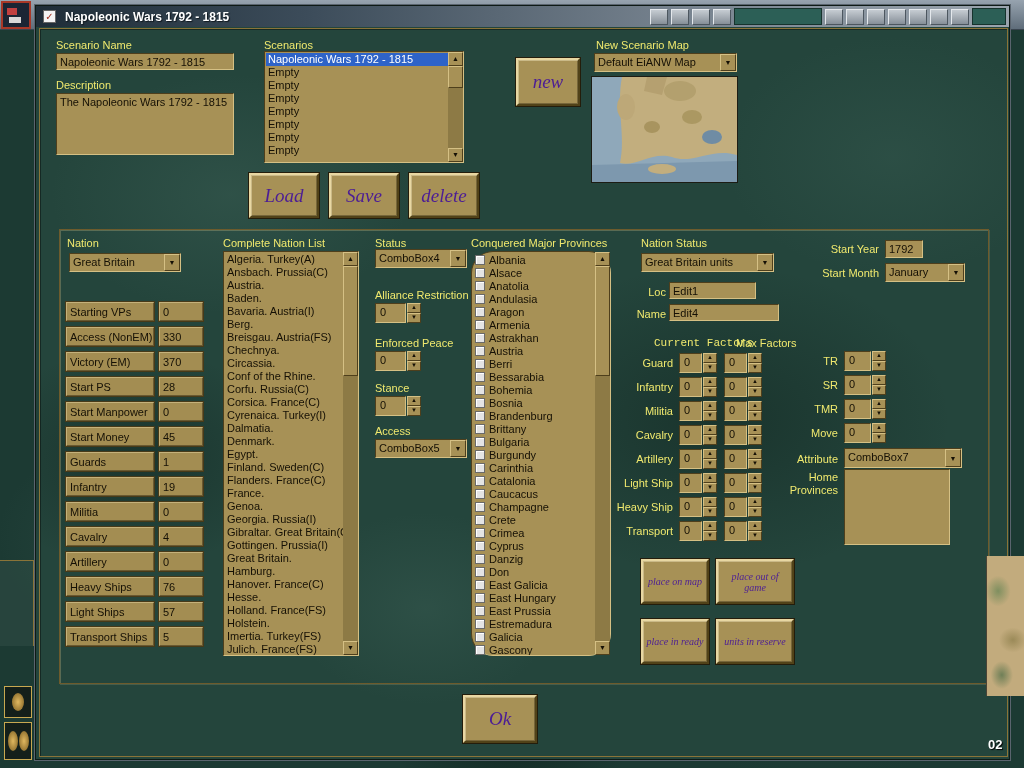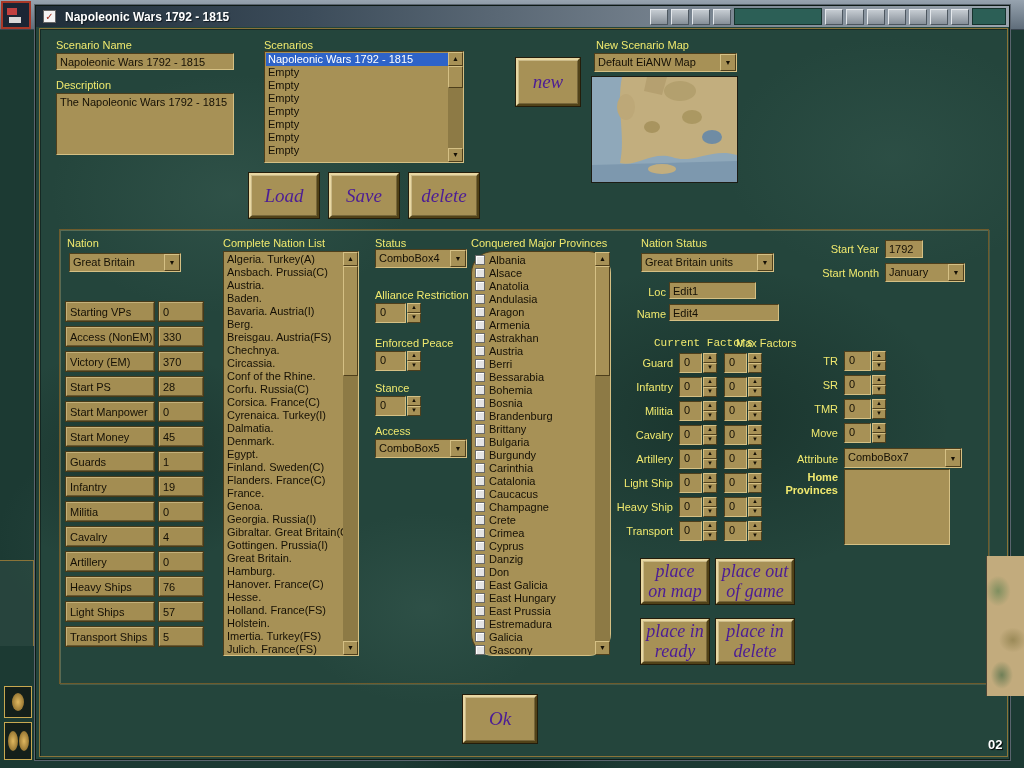--- a/index.html
+++ b/index.html
@@ -98,21 +98,21 @@
     font:11px "Liberation Sans",sans-serif; color:#151005; padding:2px 0 0 4px; overflow:hidden; }
   .spin-btns { width:14px; flex:0 0 14px; display:flex; flex-direction:column; margin-left:1px; }
   .spin-b { flex:1; background:#a79156; border:1px solid; border-color:#d5c084 #4e3f1c #4e3f1c #d5c084;
     font-size:6px; line-height:7px; text-align:center; color:#151005; cursor:pointer; overflow:hidden; }
   .btn-fancy { position:absolute; display:flex; align-items:center; justify-content:center;
     text-align:center; background:#a79156; color:#4c1d95;
     font:italic 19px "Liberation Serif",serif; border:2px solid;
     border-color:#e8d7a2 #514218 #514218 #e8d7a2;
     box-shadow:0 0 0 1px #241d0b, inset 1px 1px 0 rgba(255,245,210,.4), inset -1px -1px 0 rgba(30,22,6,.35);
     cursor:pointer; }
-  .btn-sm { font-size:18px; line-height:1.1; padding:2px; }
+  .btn-sm { font-size:10px; line-height:1.1; padding:2px; }
   .stats { position:absolute; left:29px; top:295px; }
   .stat-row { display:flex; margin-bottom:4px; }
   .stat-cell { background:#a38d52; border:1px solid #473a18;
     box-shadow:inset 1px 1px 0 rgba(240,222,170,.45), inset -1px -1px 0 rgba(35,27,8,.45);
     height:21px; line-height:19px; font:11px "Liberation Sans",sans-serif; color:#151005; padding:4px 4px;
     white-space:nowrap; overflow:hidden; }
   .stat-label { width:90px; margin-right:3px; }
   .stat-value { width:46px; }
   .factors { position:absolute; left:545px; top:347px; }
   .factor-row { display:flex; height:24px; align-items:flex-start; }
@@ -667,21 +667,21 @@
               <div class="spin-b">▲</div>
               <div class="spin-b">▼</div>
             </div>
         </div>
       </div>
       </div>
 
     <div class="btn-fancy btn-sm" style="left:605px;top:553px;width:68px;height:45px;">place on map</div>
     <div class="btn-fancy btn-sm" style="left:680px;top:553px;width:78px;height:45px;">place out of game</div>
     <div class="btn-fancy btn-sm" style="left:605px;top:613px;width:68px;height:45px;">place in ready</div>
-    <div class="btn-fancy btn-sm" style="left:680px;top:613px;width:78px;height:45px;">place in delete</div>
+    <div class="btn-fancy btn-sm" style="left:680px;top:613px;width:78px;height:45px;">units in reserve</div>
 
     <div class="lbl r" style="left:765px;top:237px;width:78px;">Start Year</div>
     <input class="tbox" style="left: 849px; top: 234px; width: 38px; height: 18px;" value="1792">
     <div class="lbl r" style="left:750px;top:261px;width:93px;">Start Month</div>
     <div class="combo" style="left:849px;top:257px;width:80px;height:19px;">
       <div class="combo-val">January</div>
       <div class="combo-arrow">▼</div>
     </div>
 
     <div class="trows">
@@ -727,21 +727,21 @@
         </div>
       </div>
       </div>
 
     <div class="lbl r" style="left:740px;top:447px;width:62px;">Attribute</div>
     <div class="combo" style="left:808px;top:442px;width:118px;height:20px;">
       <div class="combo-val">ComboBox7</div>
       <div class="combo-arrow">▼</div>
     </div>
 
-    <div class="lbl r" style="left:728px;top:465px;width:74px;white-space:normal;line-height:13px;font-weight:bold;">Home Provinces</div>
+    <div class="lbl r" style="left:728px;top:465px;width:74px;white-space:normal;line-height:13px;">Home Provinces</div>
     <div class="home-list"></div>
 
     <div class="btn-fancy" style="left:427px;top:689px;width:74px;height:48px;text-align:right;">Ok</div>
 
   </div>
 
   <div class="map-fragment"></div>
   <div class="clock">02</div>
 
 </div>

